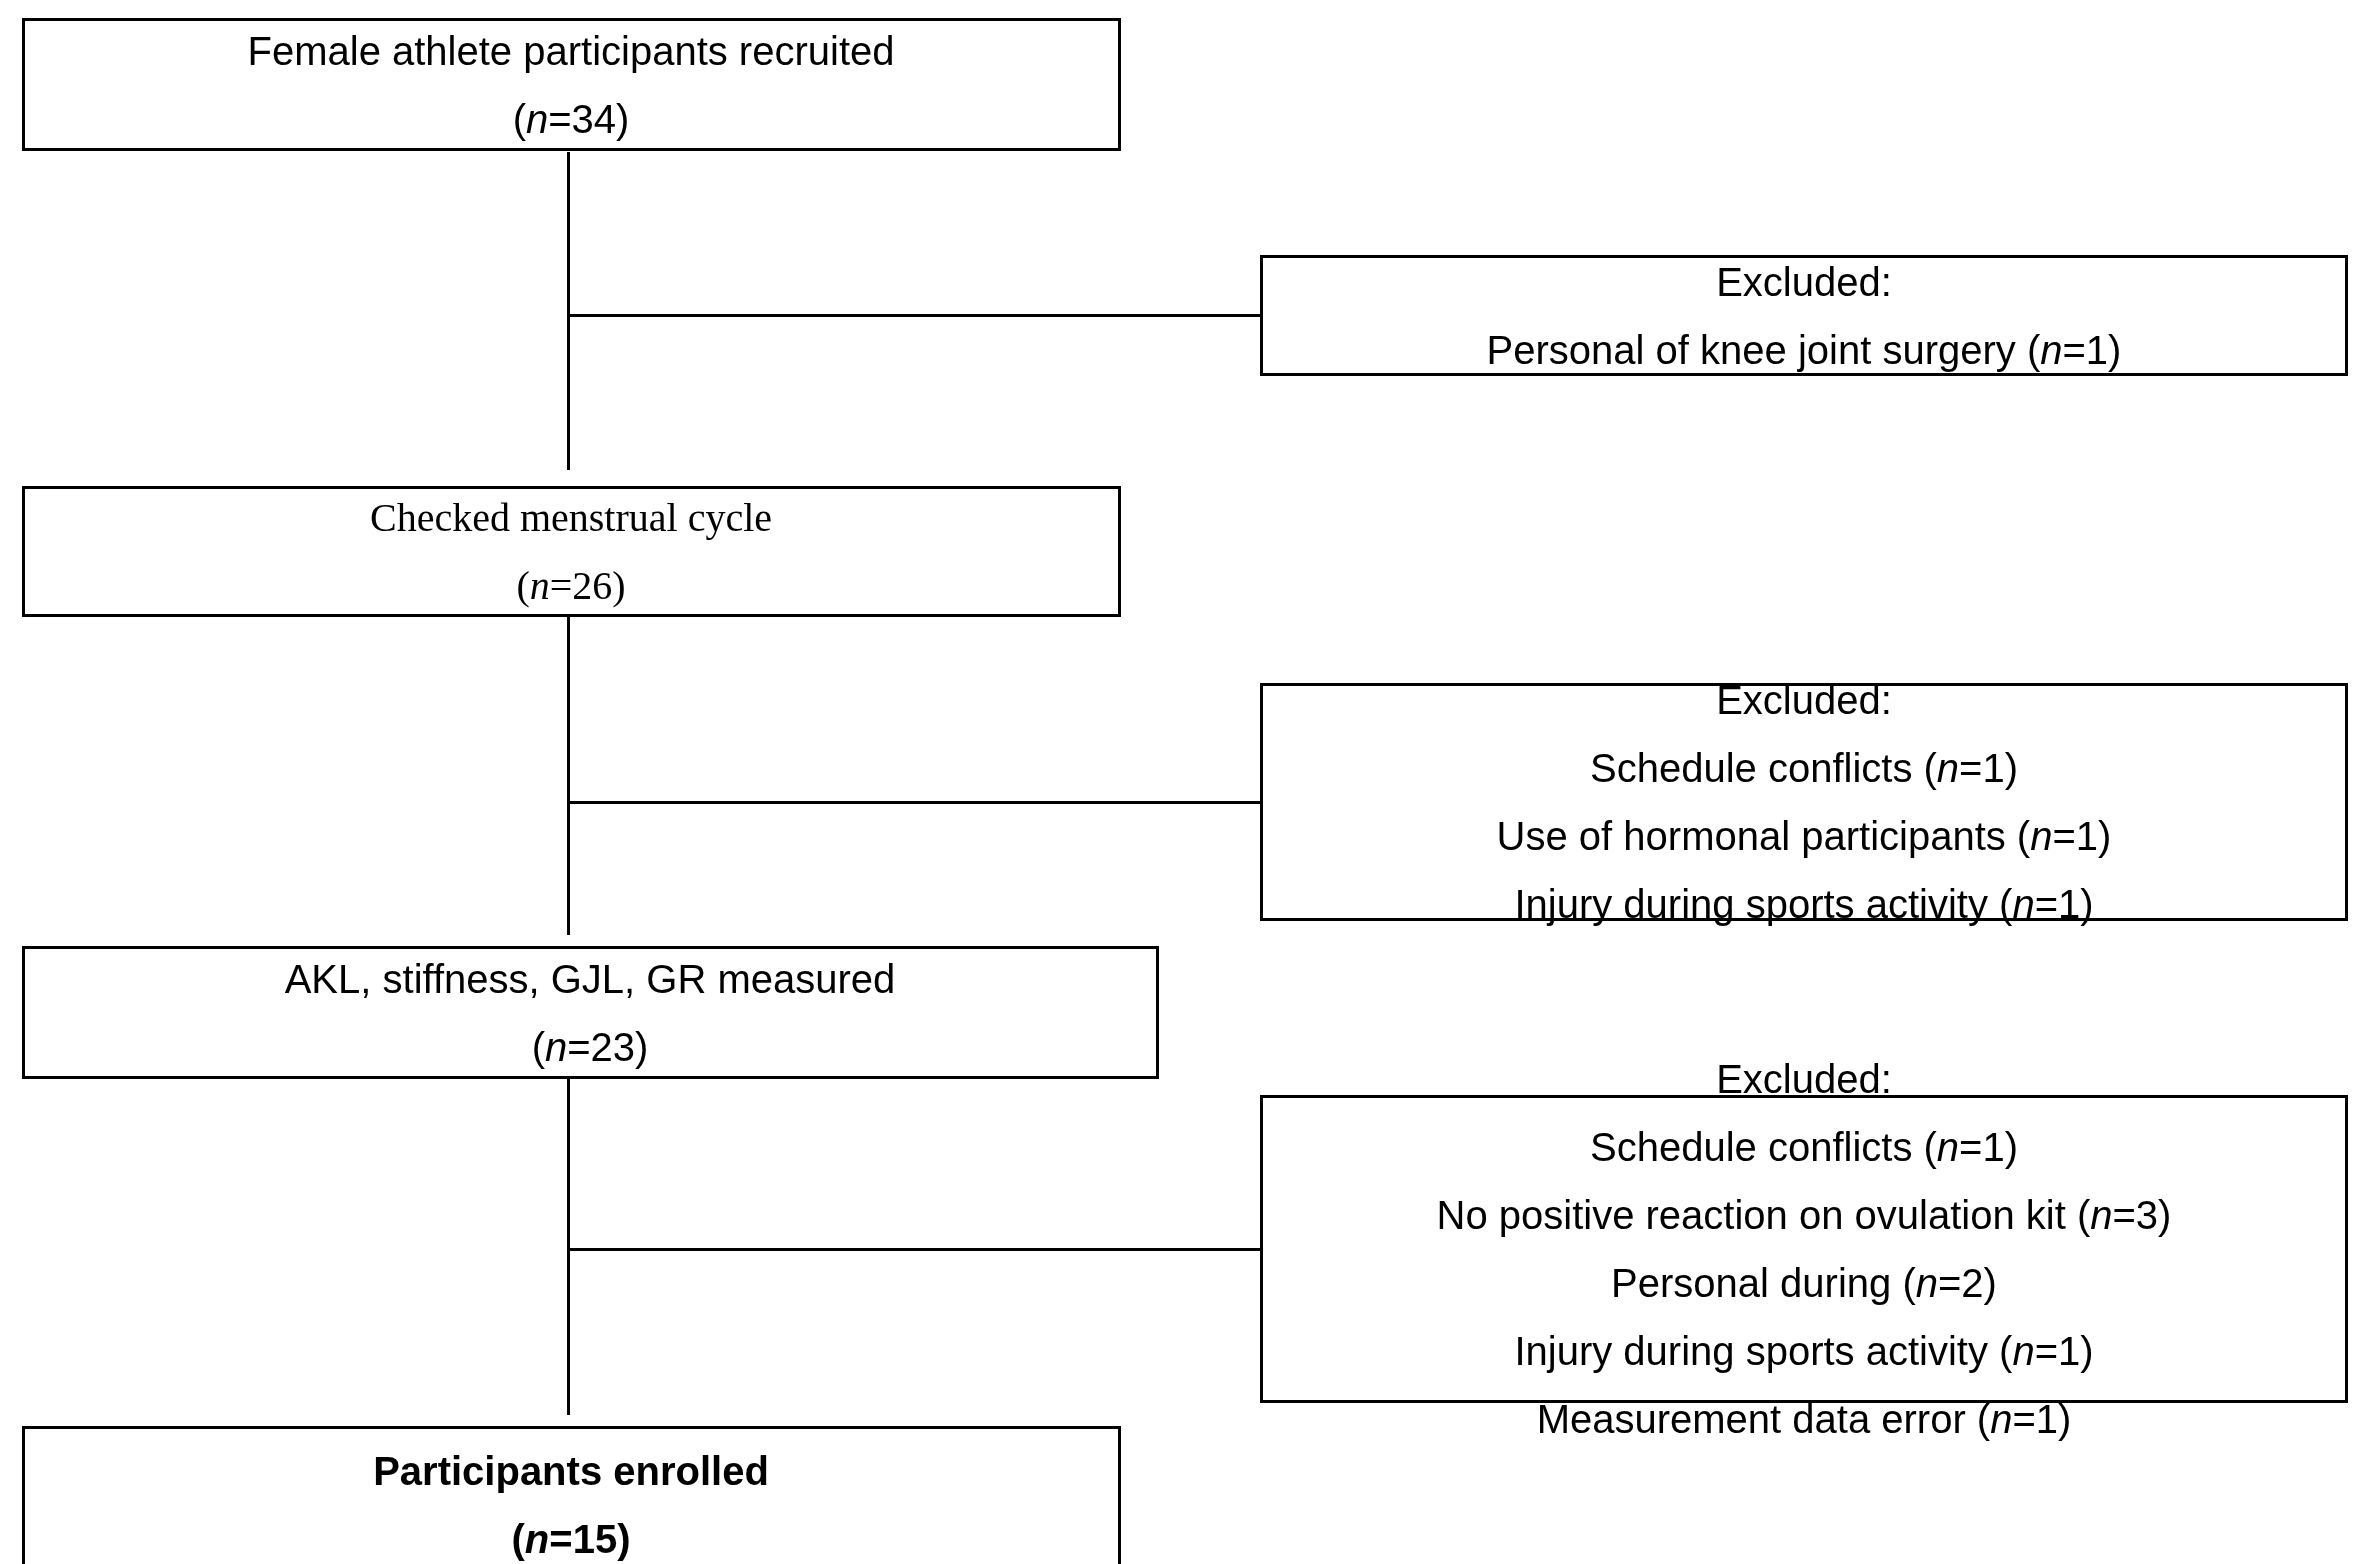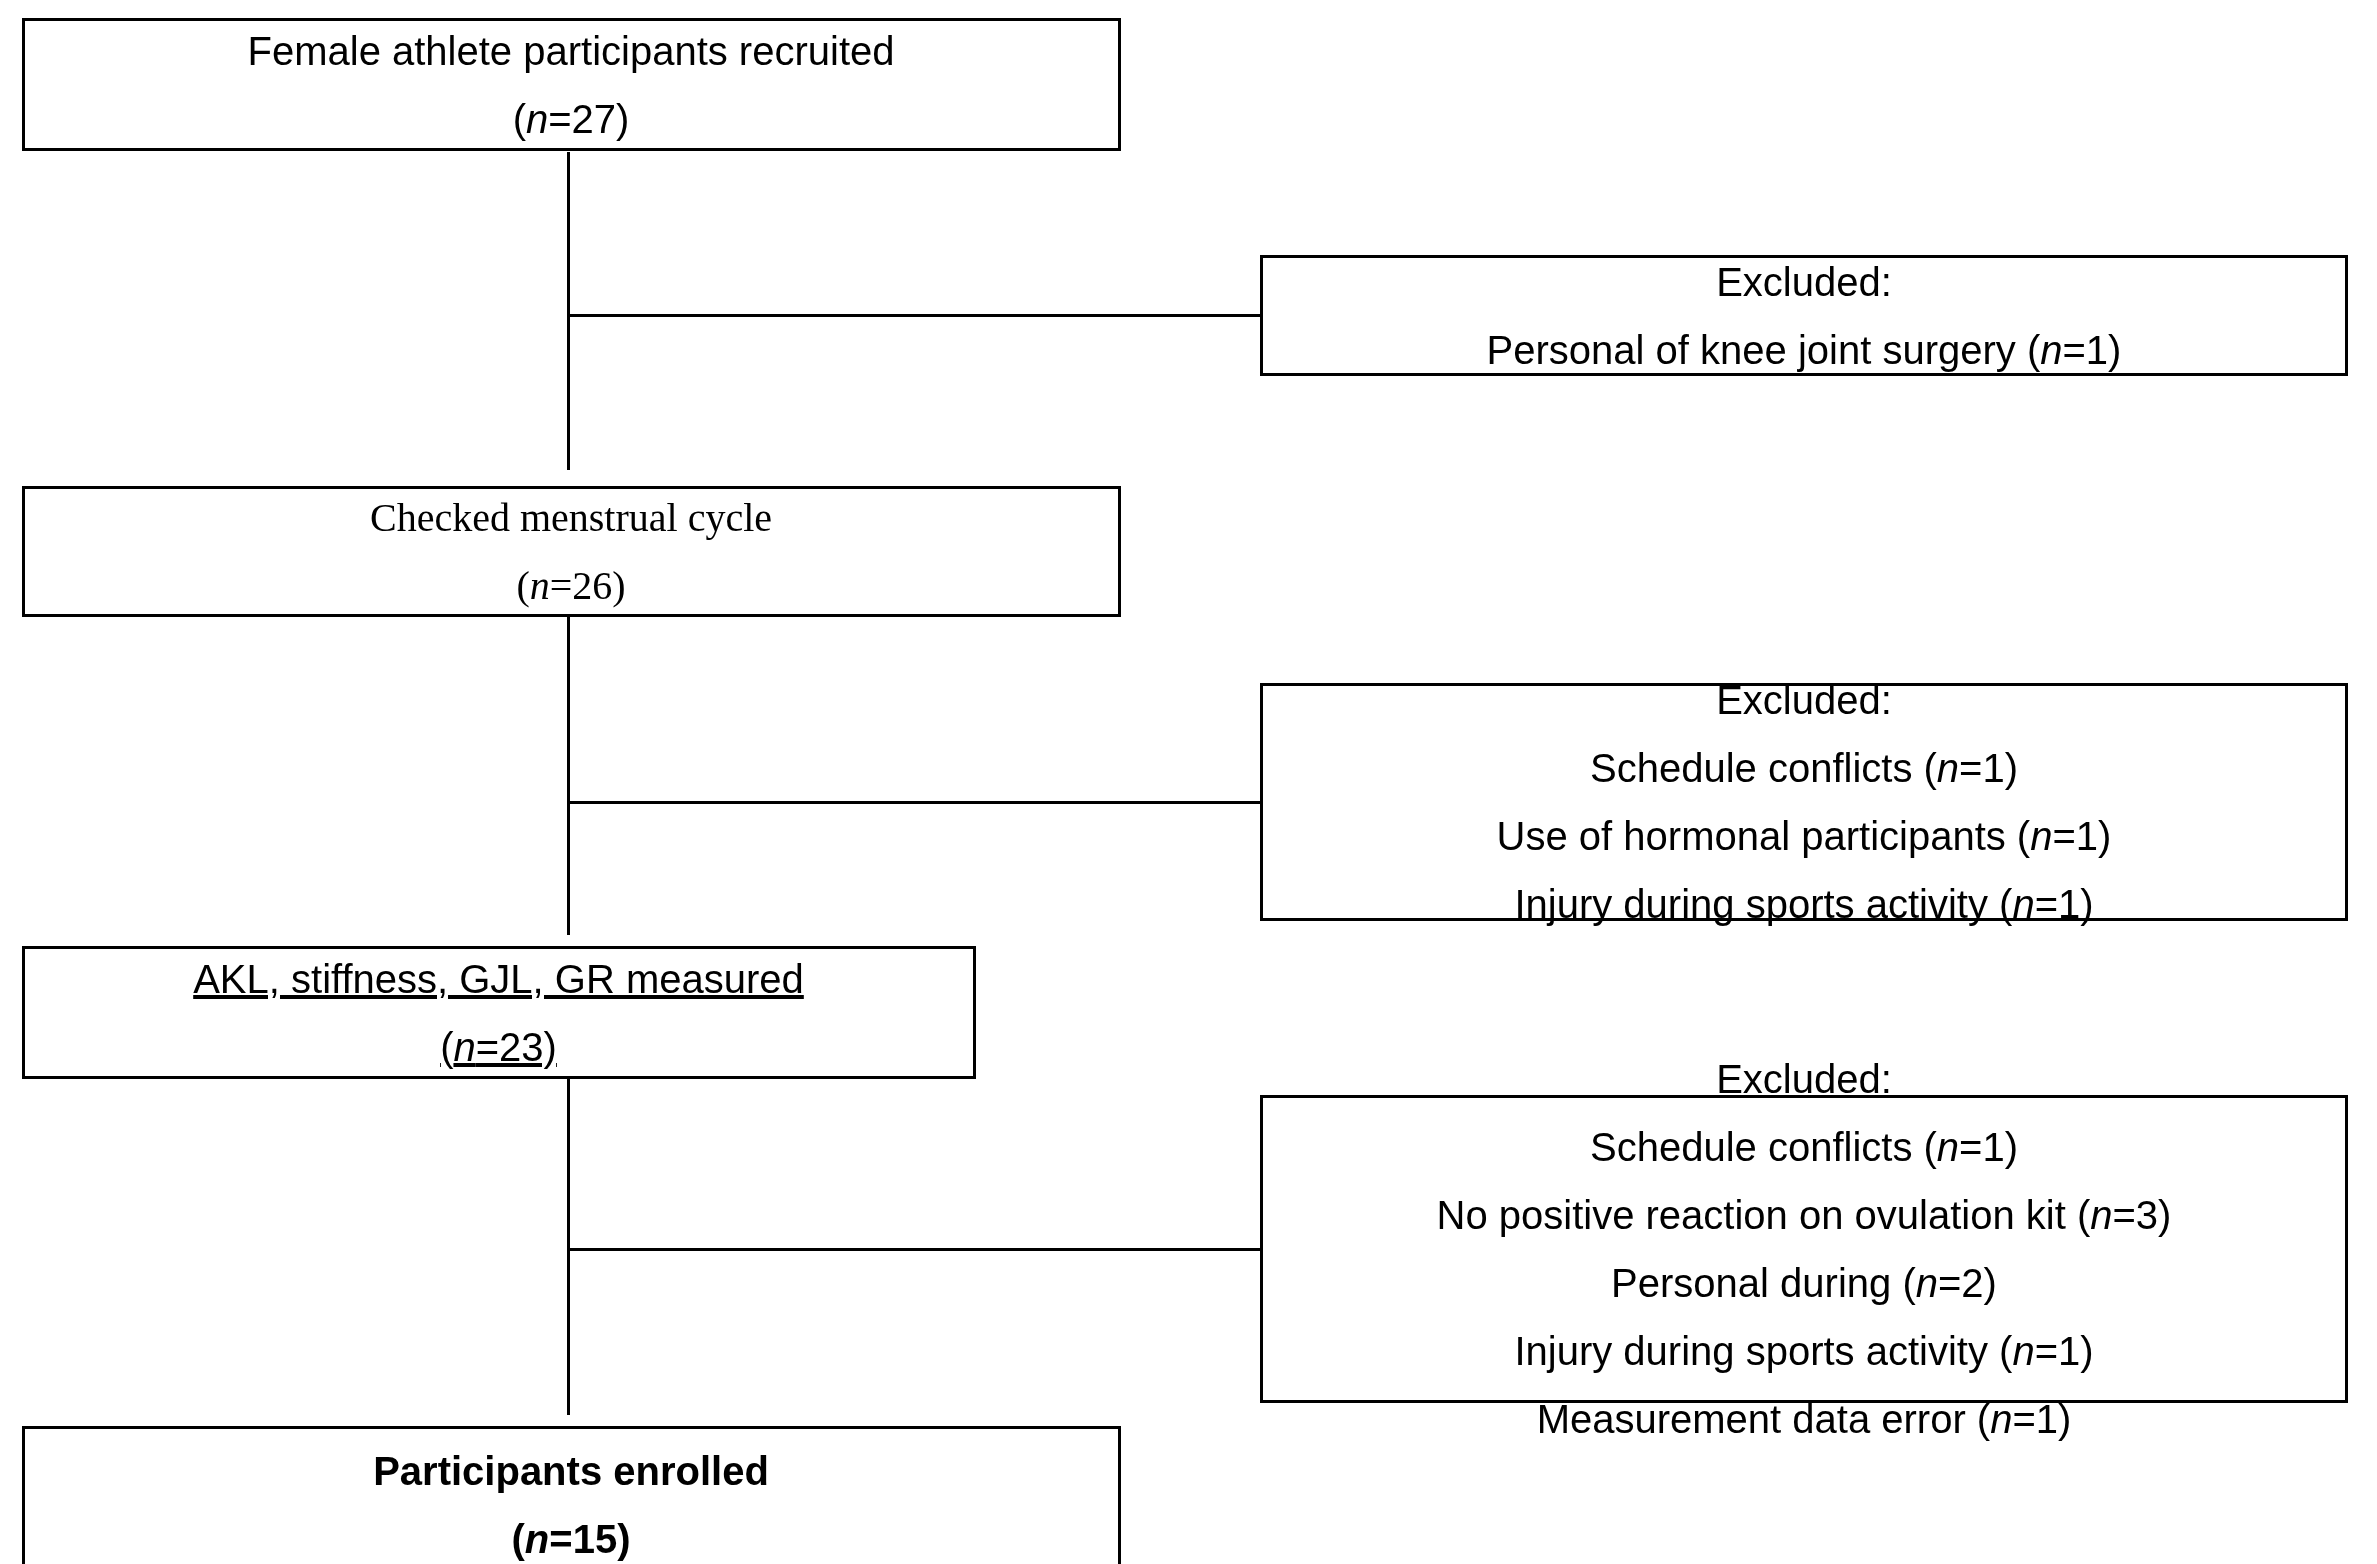--- a/index.html
+++ b/index.html
@@ -62,21 +62,21 @@
 
   <div class="hline" style="left:568px; top:314px; width:692px;"></div>
   <div class="hline" style="left:568px; top:801px; width:692px;"></div>
   <div class="hline" style="left:568px; top:1248px; width:692px;"></div>
 
   <div class="box" style="left:21.5px; top:18px; width:1099px; height:133px;">
     <p class="ln">
       <span>Female athlete participants recruited</span>
     </p>
     <p class="ln">
-      <span>(</span><i class="nvar">n</i><span>=27)</span>
+      <span>(</span><i class="nvar">n</i><span>=34)</span>
     </p>
   </div>
 
   <div class="box" style="left:1260px; top:255px; width:1088px; height:121px;">
     <p class="ln">
       <span>Excluded:</span>
     </p>
     <p class="ln">
       <span>Personal of knee joint surgery (</span><i class="nvar">n</i><span>=1)</span>
     </p>
@@ -99,21 +99,21 @@
       <span>Schedule conflicts (</span><i class="nvar">n</i><span>=1)</span>
     </p>
     <p class="ln">
       <span>Use of hormonal participants (</span><i class="nvar">n</i><span>=1)</span>
     </p>
     <p class="ln">
       <span>Injury during sports activity (</span><i class="nvar">n</i><span>=1)</span>
     </p>
   </div>
 
-  <div class="box" style="left:21.5px; top:946px; width:954px; height:133px;text-decoration:underline;">
+  <div class="box" style="left:21.5px; top:946px; width:1137px; height:133px;">
     <p class="ln">
       <span>AKL, stiffness, GJL, GR measured</span>
     </p>
     <p class="ln">
       <span>(</span><i class="nvar">n</i><span>=23)</span>
     </p>
   </div>
 
   <div class="box" style="left:1260px; top:1095px; width:1088px; height:308px;">
     <p class="ln">

